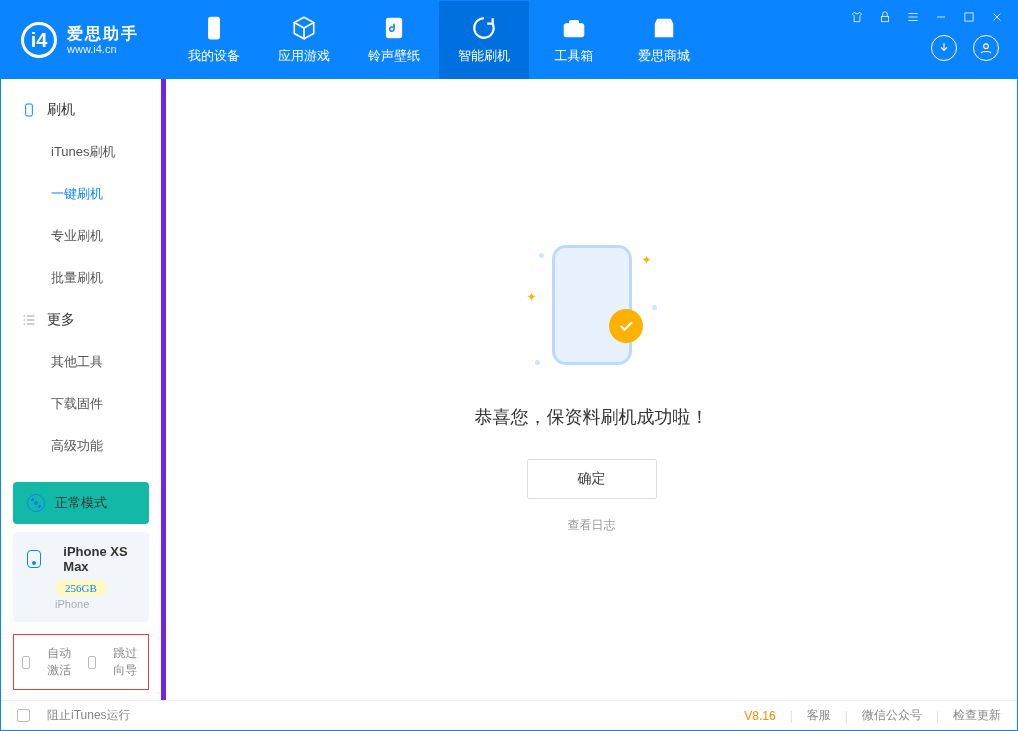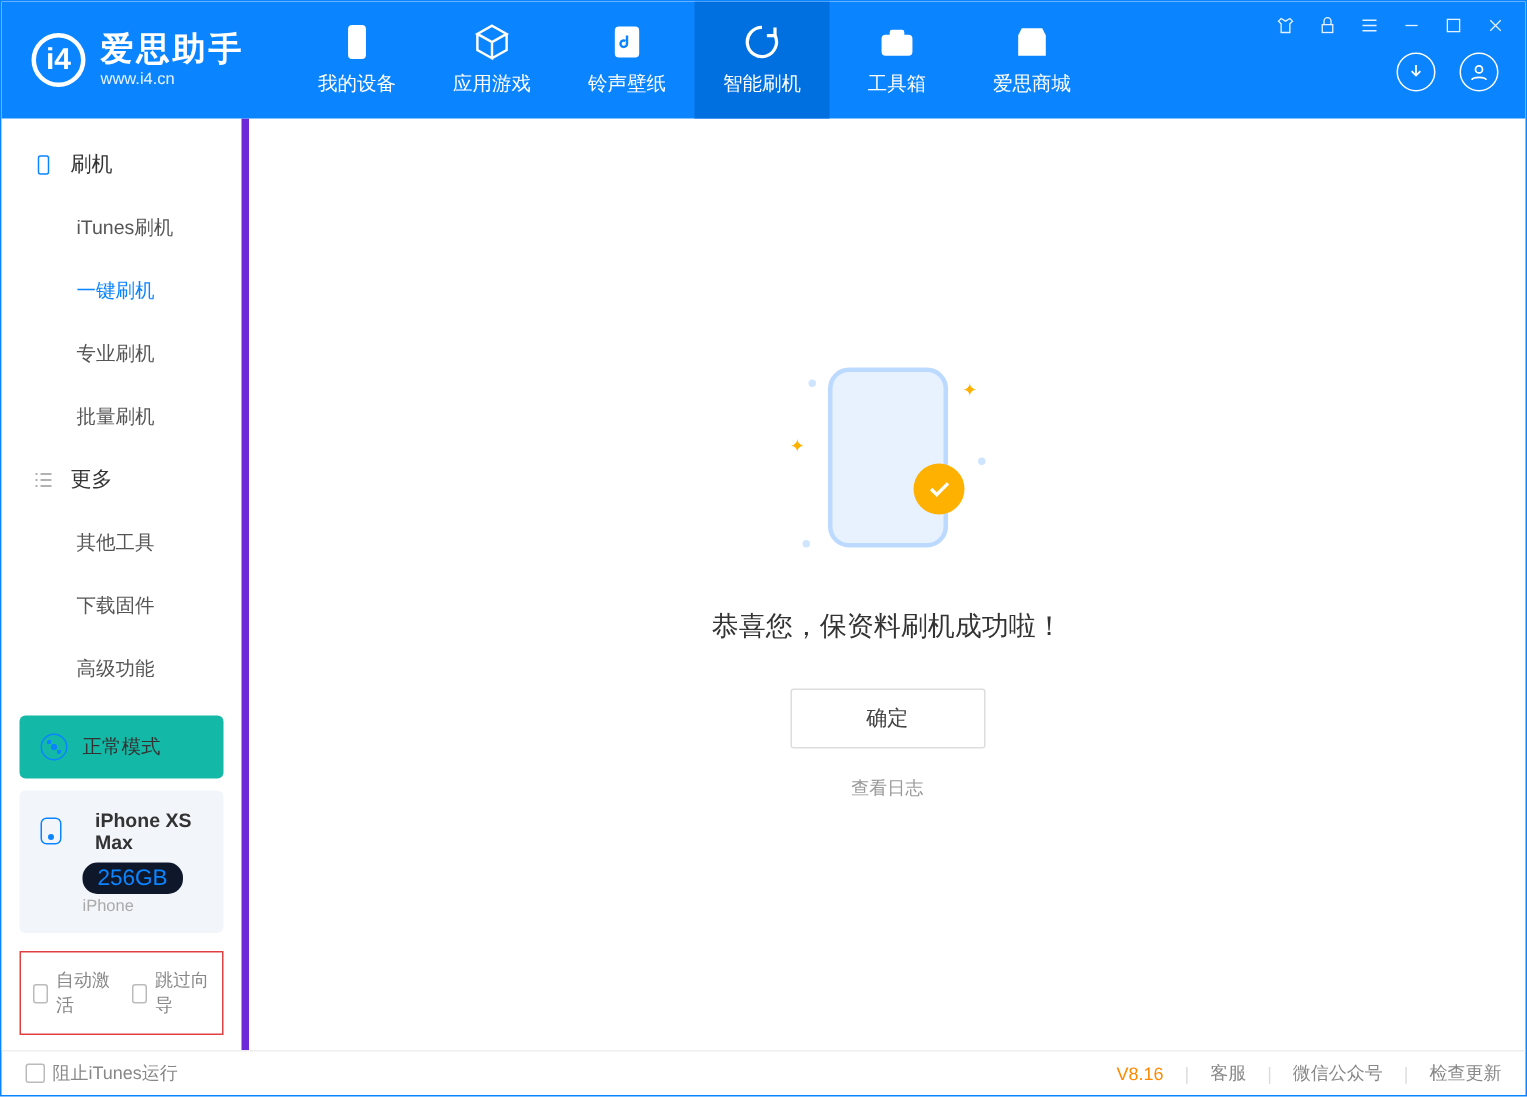--- a/index.html
+++ b/index.html
@@ -3,21 +3,21 @@
 <meta charset="utf-8">
 <style>
 * { margin: 0; padding: 0; box-sizing: border-box; font-family: "Microsoft YaHei", Arial, sans-serif; }
 body { background: #fff; width: 1018px; height: 731px; overflow: hidden; border: 1px solid #0a84ff; }
 
 
 .header { background: #0a84ff; height: 78px; display: flex; align-items: stretch; color: #fff; position: relative; }
 .logo-area { display: flex; align-items: center; padding: 12px 20px; }
 .logo-icon { width: 36px; height: 36px; border: 3px solid #fff; border-radius: 50%; display: flex; align-items: center; justify-content: center; font-weight: bold; font-size: 20px; margin-right: 10px; }
 .logo-text { display: flex; flex-direction: column; line-height: 1.2; }
-.logo-title { font-size: 22px; font-weight: bold; letter-spacing: 2px; }
+.logo-title { font-size: 16px; font-weight: bold; letter-spacing: 2px; }
 .logo-sub { font-size: 11px; opacity: 0.9; }
 
 .nav-tabs { display: flex; align-items: stretch; margin-left: 10px; }
 .nav-tab { width: 90px; display: flex; flex-direction: column; align-items: center; justify-content: center; cursor: pointer; font-size: 13px; gap: 6px; }
 .nav-tab.active { background: #0070e0; }
 .nav-tab-icon { width: 26px; height: 26px; display: flex; align-items: center; justify-content: center; }
 .nav-tab-icon svg { width: 26px; height: 26px; fill: #fff; stroke: #fff; }
 
 .window-controls { position: absolute; top: 8px; right: 12px; display: flex; gap: 12px; align-items: center; }
 .win-ctrl { width: 16px; height: 16px; cursor: pointer; display: flex; align-items: center; justify-content: center; color: #fff; opacity: 0.9; }
@@ -38,25 +38,25 @@
 .side-item { padding: 12px 20px 12px 50px; font-size: 13px; color: #555; cursor: pointer; }
 .side-item.active { color: #0a84ff; }
 
 .side-mode { margin: 10px 12px 8px; background: #14b8a6; border-radius: 4px; padding: 12px 14px; display: flex; align-items: center; gap: 10px; font-size: 13px; color: #333; }
 .mode-dot2 { width:18px;height:18px;border-radius:50%;background:radial-gradient(circle at 50% 50%, #0a84ff 2px, transparent 2px), radial-gradient(circle at 30% 30%, #0a84ff 1.5px, transparent 1.5px), radial-gradient(circle at 70% 70%, #0a84ff 1.5px, transparent 1.5px); border:1.5px solid #0a84ff; }
 
 .side-device { margin: 0 12px 12px; background: #f2f6fb; border-radius: 4px; padding: 12px 14px; font-size: 13px; }
 .device-row1 { display: flex; align-items: center; gap: 22px; color: #333; font-weight: bold; }
 .device-icon { width: 18px; height: 18px; border: 1.5px solid #0a84ff; border-radius: 4px; position: relative; }
 .device-icon::after { content:""; position:absolute; bottom:2px; left:50%; transform:translateX(-50%); width:4px; height:4px; border-radius:50%; background:#0a84ff; }
-.device-badge { display: inline-block; background: #0f172a; color: #0a84ff; border-radius: 10px; padding: 2px 10px; font-size: 15px; margin-top: 6px; margin-left: 28px; }
+.device-badge { display: inline-block; background: #fef9c3; color: #0a84ff; border-radius: 10px; padding: 2px 10px; font-size: 11px; margin-top: 6px; margin-left: 28px; font-family: Liberation Serif, serif; }
 .device-sub { color: #aaa; font-size: 11px; margin-top: 2px; margin-left: 28px; }
 
 .side-checks { border: 1.5px solid #e04040; margin: 0 12px 10px; padding: 10px 8px; display: flex; gap: 14px; font-size: 12px; color: #888; }
-.chk { display: flex; align-items: center; gap: 5px; cursor: pointer; }
+.chk { display: flex; align-items: center; gap: 17px; cursor: pointer; }
 .chkbox { width: 13px; height: 13px; border: 1px solid #bbb; border-radius: 2px; }
 
 
 .main { flex: 1; display: flex; flex-direction: column; align-items: center; justify-content: center; }
 .success-illust { width: 130px; height: 130px; position: relative; margin-bottom: 30px; }
 .phone-shape { width: 80px; height: 120px; border: 3px solid #bcd9ff; border-radius: 14px; margin: 0 auto; background: #e8f2ff; position: relative; }
 .phone-check { position: absolute; right: 14px; bottom: 32px; width: 34px; height: 34px; background: #ffb100; border-radius: 50%; display: flex; align-items: center; justify-content: center; }
 .phone-check svg { width: 18px; height: 18px; stroke: #fff; stroke-width: 3; fill: none; }
 .spark { position:absolute; color:#ffb100; font-size:12px; }
 .spark.a { left:0; top:45px; }

